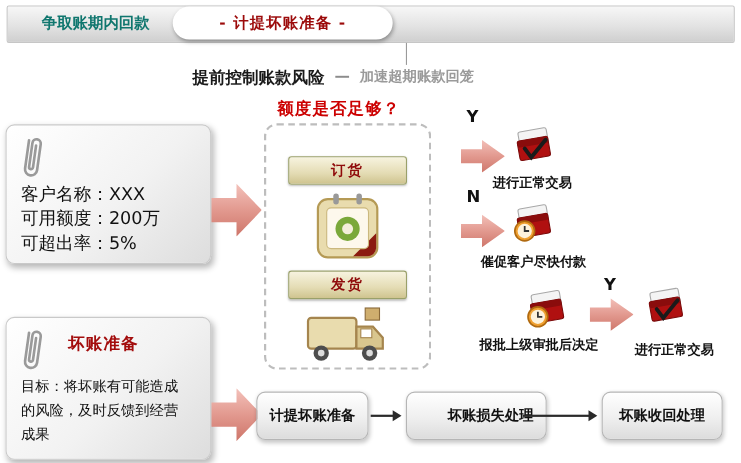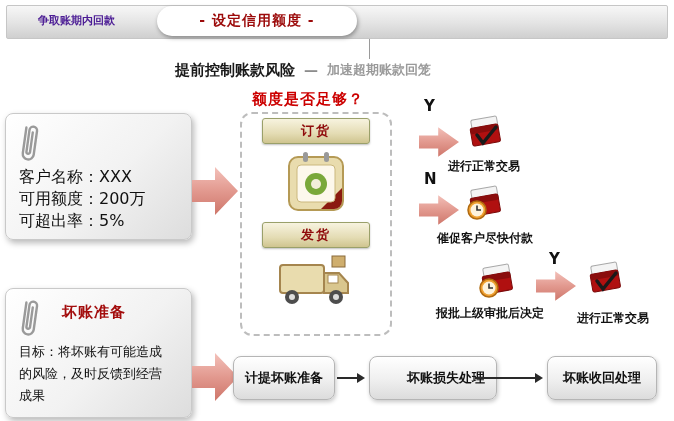--- a/index.html
+++ b/index.html
@@ -5,21 +5,21 @@
   html,body{margin:0;padding:0;background:#fff;}
   body{font-family:"DejaVu Sans","Liberation Sans",sans-serif;}
   .stage{position:relative;width:674px;height:421px;background:#fff;overflow:hidden;}
   .abs{position:absolute;}
 
   
   .topbar{left:6px;top:5px;width:660px;height:32px;
     background:linear-gradient(180deg,#f7f7f7 0%,#e3e3e3 55%,#cfcfcf 100%);
     border:1px solid #c6c6c6;border-radius:2px;}
   .topbar-label{left:38px;top:5px;height:32px;line-height:32px;
-    font-size:11px;font-weight:bold;color:#4c1d95;}
+    font-size:14px;font-weight:bold;color:#0f766e;}
   .pill{left:157px;top:6px;width:200px;height:30px;background:#fff;
     border-radius:15px;box-shadow:1px 2px 4px rgba(0,0,0,.35);
     display:flex;align-items:center;justify-content:center;
     font-size:14px;font-weight:bold;color:#9c0b0b;letter-spacing:1px;}
   .vline{left:369px;top:39px;width:1px;height:20px;background:#9a9a9a;}
 
   
   .subtitle{left:175px;top:58px;display:flex;align-items:center;gap:9px;height:24px;}
   .sub-main{font-size:15px;font-weight:bold;color:#1a1a1a;}
   .sub-dash{font-size:14px;color:#8c8c8c;font-weight:bold;}
@@ -42,21 +42,21 @@
   .big-arrow{width:46px;height:50px;
     background:linear-gradient(180deg,#f4c3bc 0%,#e2998f 50%,#cd7468 100%);
     clip-path:polygon(0 28%,50% 28%,50% 2%,100% 50%,50% 98%,50% 72%,0 72%);}
   .small-arrow{width:40px;height:32px;
     background:linear-gradient(180deg,#f4c3bc 0%,#e2998f 50%,#cd7468 100%);
     clip-path:polygon(0 30%,48% 30%,48% 4%,100% 50%,48% 96%,48% 70%,0 70%);}
 
   
   .dashed{left:240px;top:112px;width:148px;height:220px;border:2px dashed #bdbdbd;border-radius:12px;
     display:flex;flex-direction:column;align-items:center;}
-  .proc-btn{width:106px;height:24px;margin-top:4px;border:1px solid #9aa06a;border-radius:3px;
+  .proc-btn{width:106px;height:24px;margin-top:28px;border:1px solid #9aa06a;border-radius:3px;
     background:linear-gradient(180deg,#f7f3df 0%,#e4dcb4 60%,#cfc48f 100%);
     display:flex;align-items:center;justify-content:center;
     font-size:13px;font-weight:bold;color:#8f0b0b;letter-spacing:2px;
     box-shadow:0 1px 2px rgba(0,0,0,.25);}
   .proc-icon{margin-top:6px;}
 
   
   .yn{font-size:15px;font-weight:bold;color:#111;}
   .result-label{font-size:12px;font-weight:bold;color:#111;white-space:nowrap;}
 
@@ -71,21 +71,21 @@
     border-left:8px solid #2a2a2a;border-top:5px solid transparent;border-bottom:5px solid transparent;}
 </style>
 </head>
 <body>
 
 <div class="stage">
 
   <div class="abs topbar"></div>
   <div class="abs topbar-label">争取账期内回款</div>
   <div class="abs pill">
-    <span>- 设定信用额度 -</span>
+    <span>- 计提坏账准备 -</span>
   </div>
   <div class="abs vline"></div>
 
   <div class="abs question">额度是否足够？</div>
 
   <div class="abs subtitle">
     <span class="sub-main">提前控制账款风险</span>
     <span class="sub-dash">—</span>
     <span class="sub-sec">加速超期账款回笼</span>
   </div>

